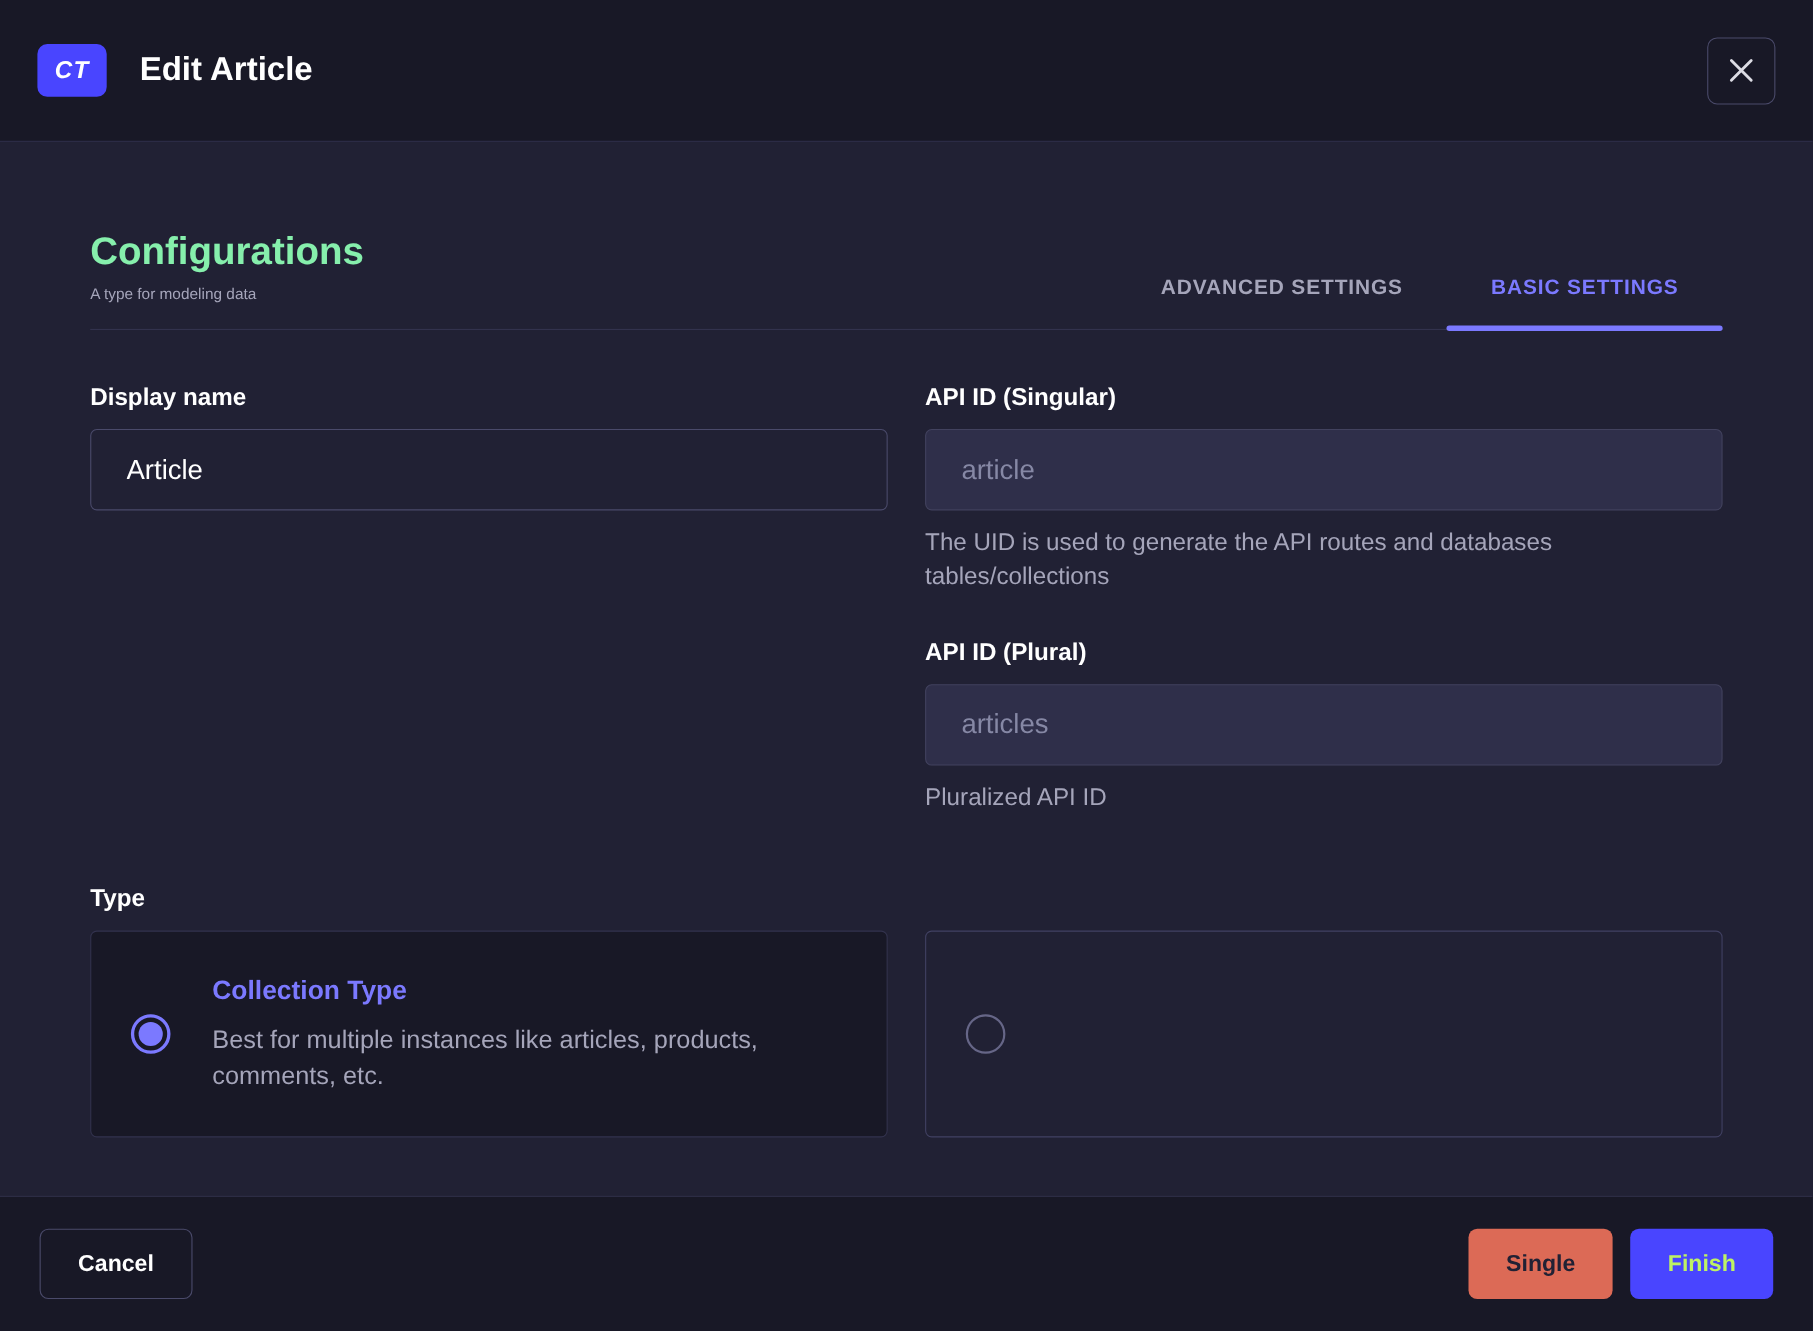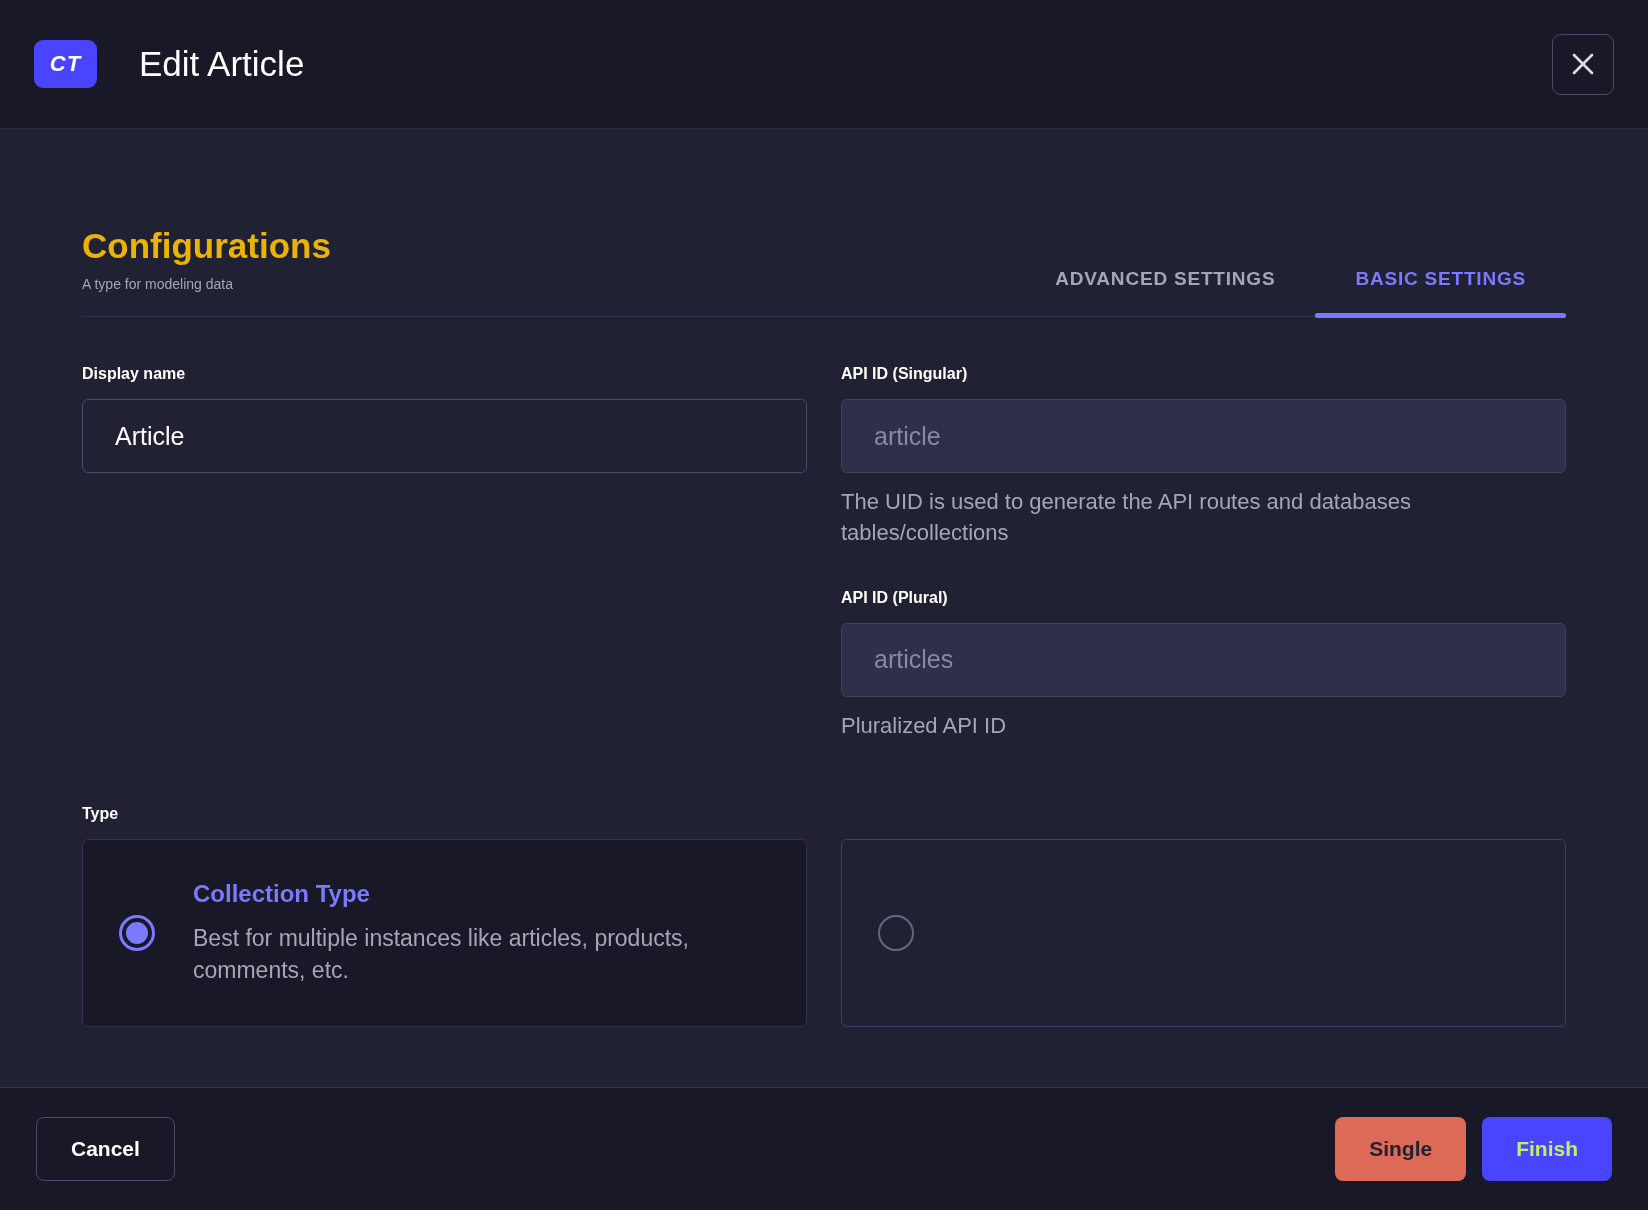--- a/index.html
+++ b/index.html
@@ -3,64 +3,64 @@
 <meta charset="utf-8">
 <style>
   * { box-sizing: border-box; }
   html, body { margin: 0; padding: 0; }
   body {
     width: 1648px; height: 1210px; overflow: hidden;
     background: #212134;
     font-family: "Liberation Sans", sans-serif;
     color: #ffffff;
   }
-  .modal { display: flex; flex-direction: column; width: 1648px; height: 1210px; gap: 17px; }
+  .modal { display: flex; flex-direction: column; width: 1648px; height: 1210px; }
 
   
   .modal-header {
     flex: 0 0 129px; background: #181826; border-bottom: 1px solid #2e2e4a;
     display: flex; align-items: center; padding: 0 34px; gap: 26px;
   }
   .ct-badge {
     width: 63px; height: 48px; background: #4945ff; border-radius: 9px;
     display: flex; align-items: center; justify-content: center;
     font-weight: bold; font-style: italic; font-size: 22px; color: #ffffff;
     letter-spacing: 1px;
   }
-  .modal-title { font-size: 35px; font-weight: normal; margin: 16px; }
+  .modal-title { font-size: 30px; font-weight: bold; margin: 4px; }
   .close-btn {
     margin-left: auto; width: 62px; height: 61px; background: transparent;
     border: 1px solid #4a4a6a; border-radius: 9px; cursor: pointer;
     display: flex; align-items: center; justify-content: center; padding: 0;
   }
   .close-btn svg { display: block; }
 
   
   .modal-main { flex: 1 1 auto; padding: 80px 82px 0 82px; }
 
   .section-head {
     display: flex; justify-content: space-between; align-items: flex-end;
     border-bottom: 1px solid #32324d;
   }
-  .page-title { margin: 0; font-size: 35px; font-weight: bold; color: #eab308; }
+  .page-title { margin: 0; font-size: 35px; font-weight: bold; color: #86efac; }
   .page-subtitle { margin: 10px 0 24px 0; font-size: 14px; color: #a5a5ba; }
   .tabs { display: flex; }
   .tab {
     padding: 0 40px 26px 40px; font-size: 19px; font-weight: bold;
     letter-spacing: 0.8px; color: #a5a5ba; position: relative; cursor: pointer;
     white-space: nowrap;
   }
   .tab.active { color: #7b79ff; }
   .tab.active::after {
     content: ""; position: absolute; left: 0; right: 0; bottom: -2px;
     height: 5px; background: #7b79ff; border-radius: 3px;
   }
 
   .cols { display: grid; grid-template-columns: 1fr 1fr; column-gap: 34px; margin-top: 48px; }
-  .field-label { display: block; font-size: 16px; font-weight: bold; color: #ffffff; margin-bottom: 16px; }
+  .field-label { display: block; font-size: 22px; font-weight: bold; color: #ffffff; margin-bottom: 16px; }
   .text-input {
     width: 100%; height: 74px; background: #212134;
     border: 1px solid #4a4a6a; border-radius: 6px;
     padding: 3px 32px; font-size: 25px; color: #ffffff;
     font-family: "Liberation Sans", sans-serif; outline: none;
   }
   .text-input.is-disabled { background: #2f2f4a; border-color: #42425e; color: #8688a5; }
   .field-hint { margin: 14px 0 0 0; font-size: 22px; color: #a5a5ba; line-height: 1.4; max-width: 660px; }
   .field + .field { margin-top: 40px; }
 

